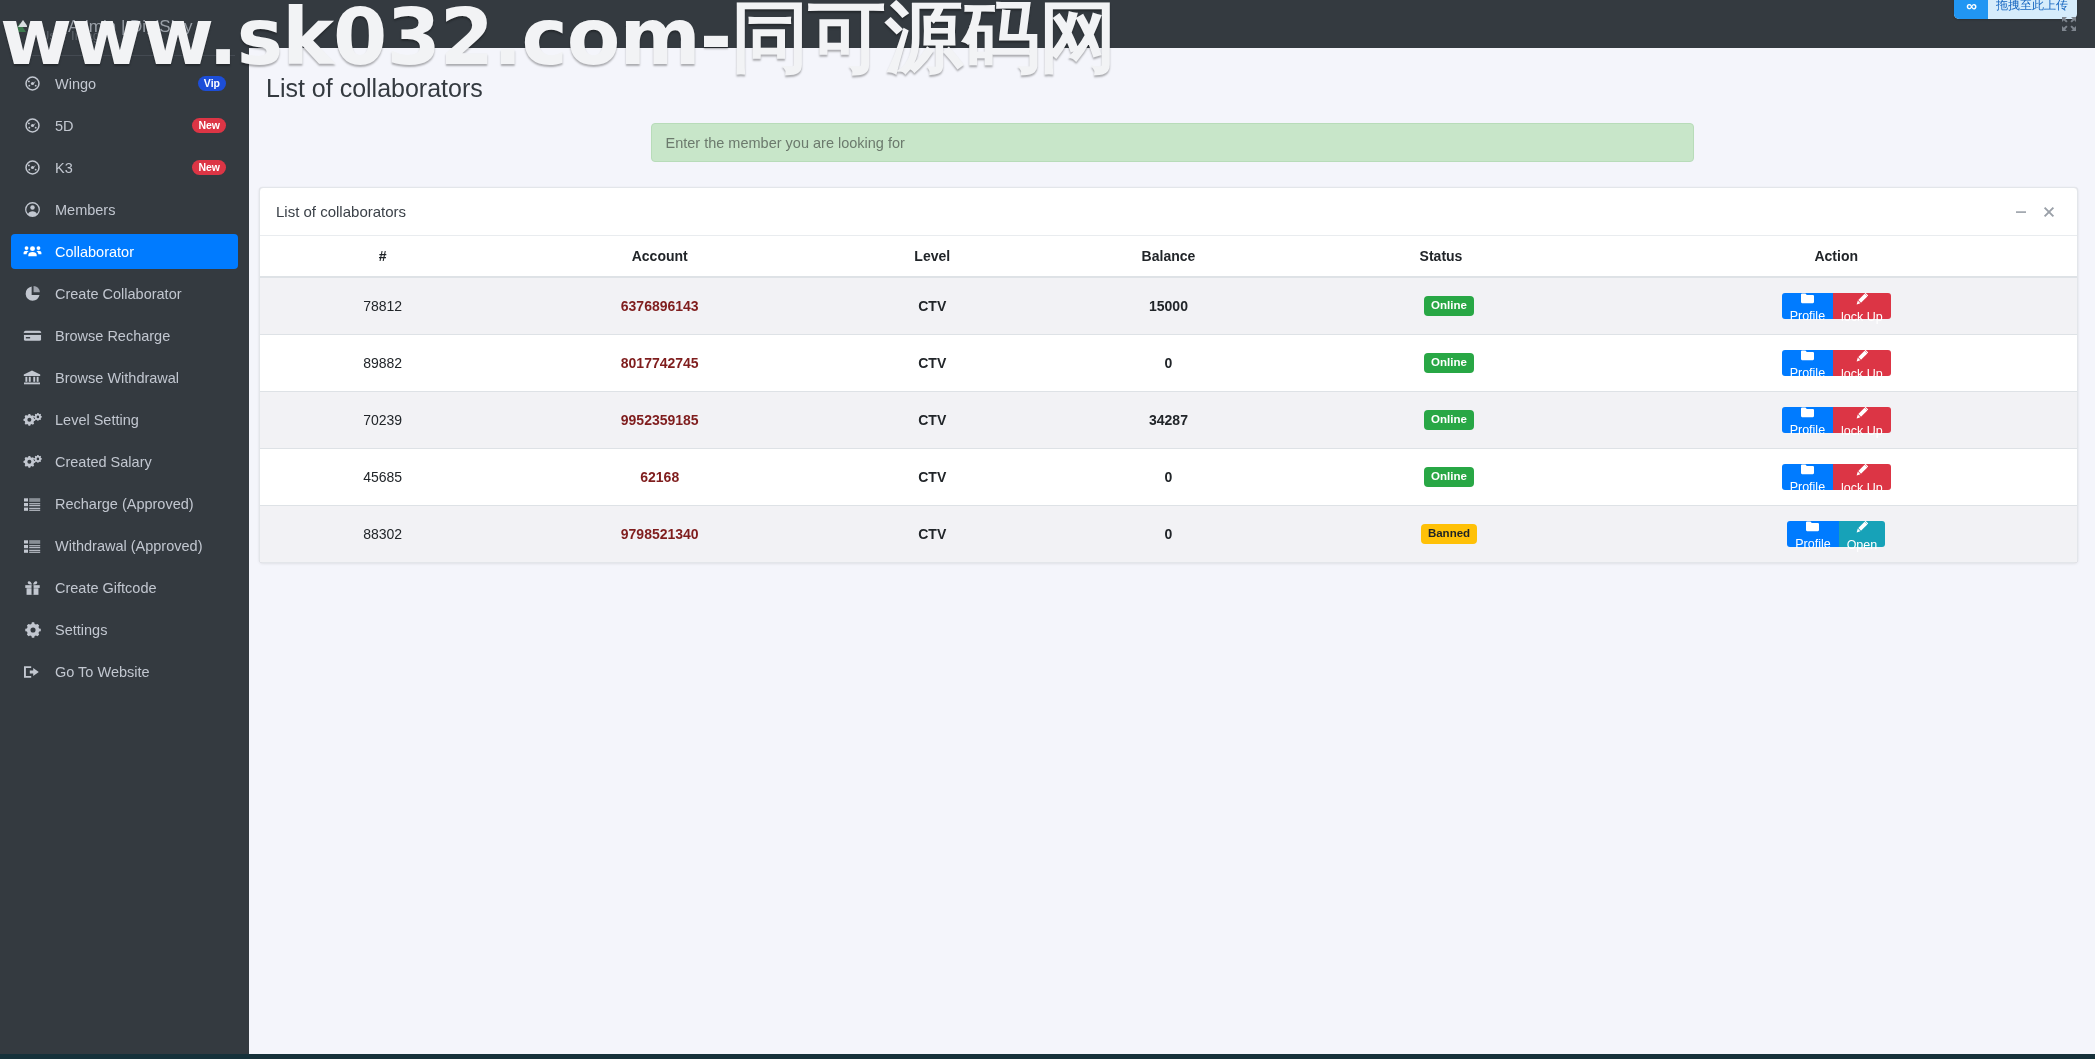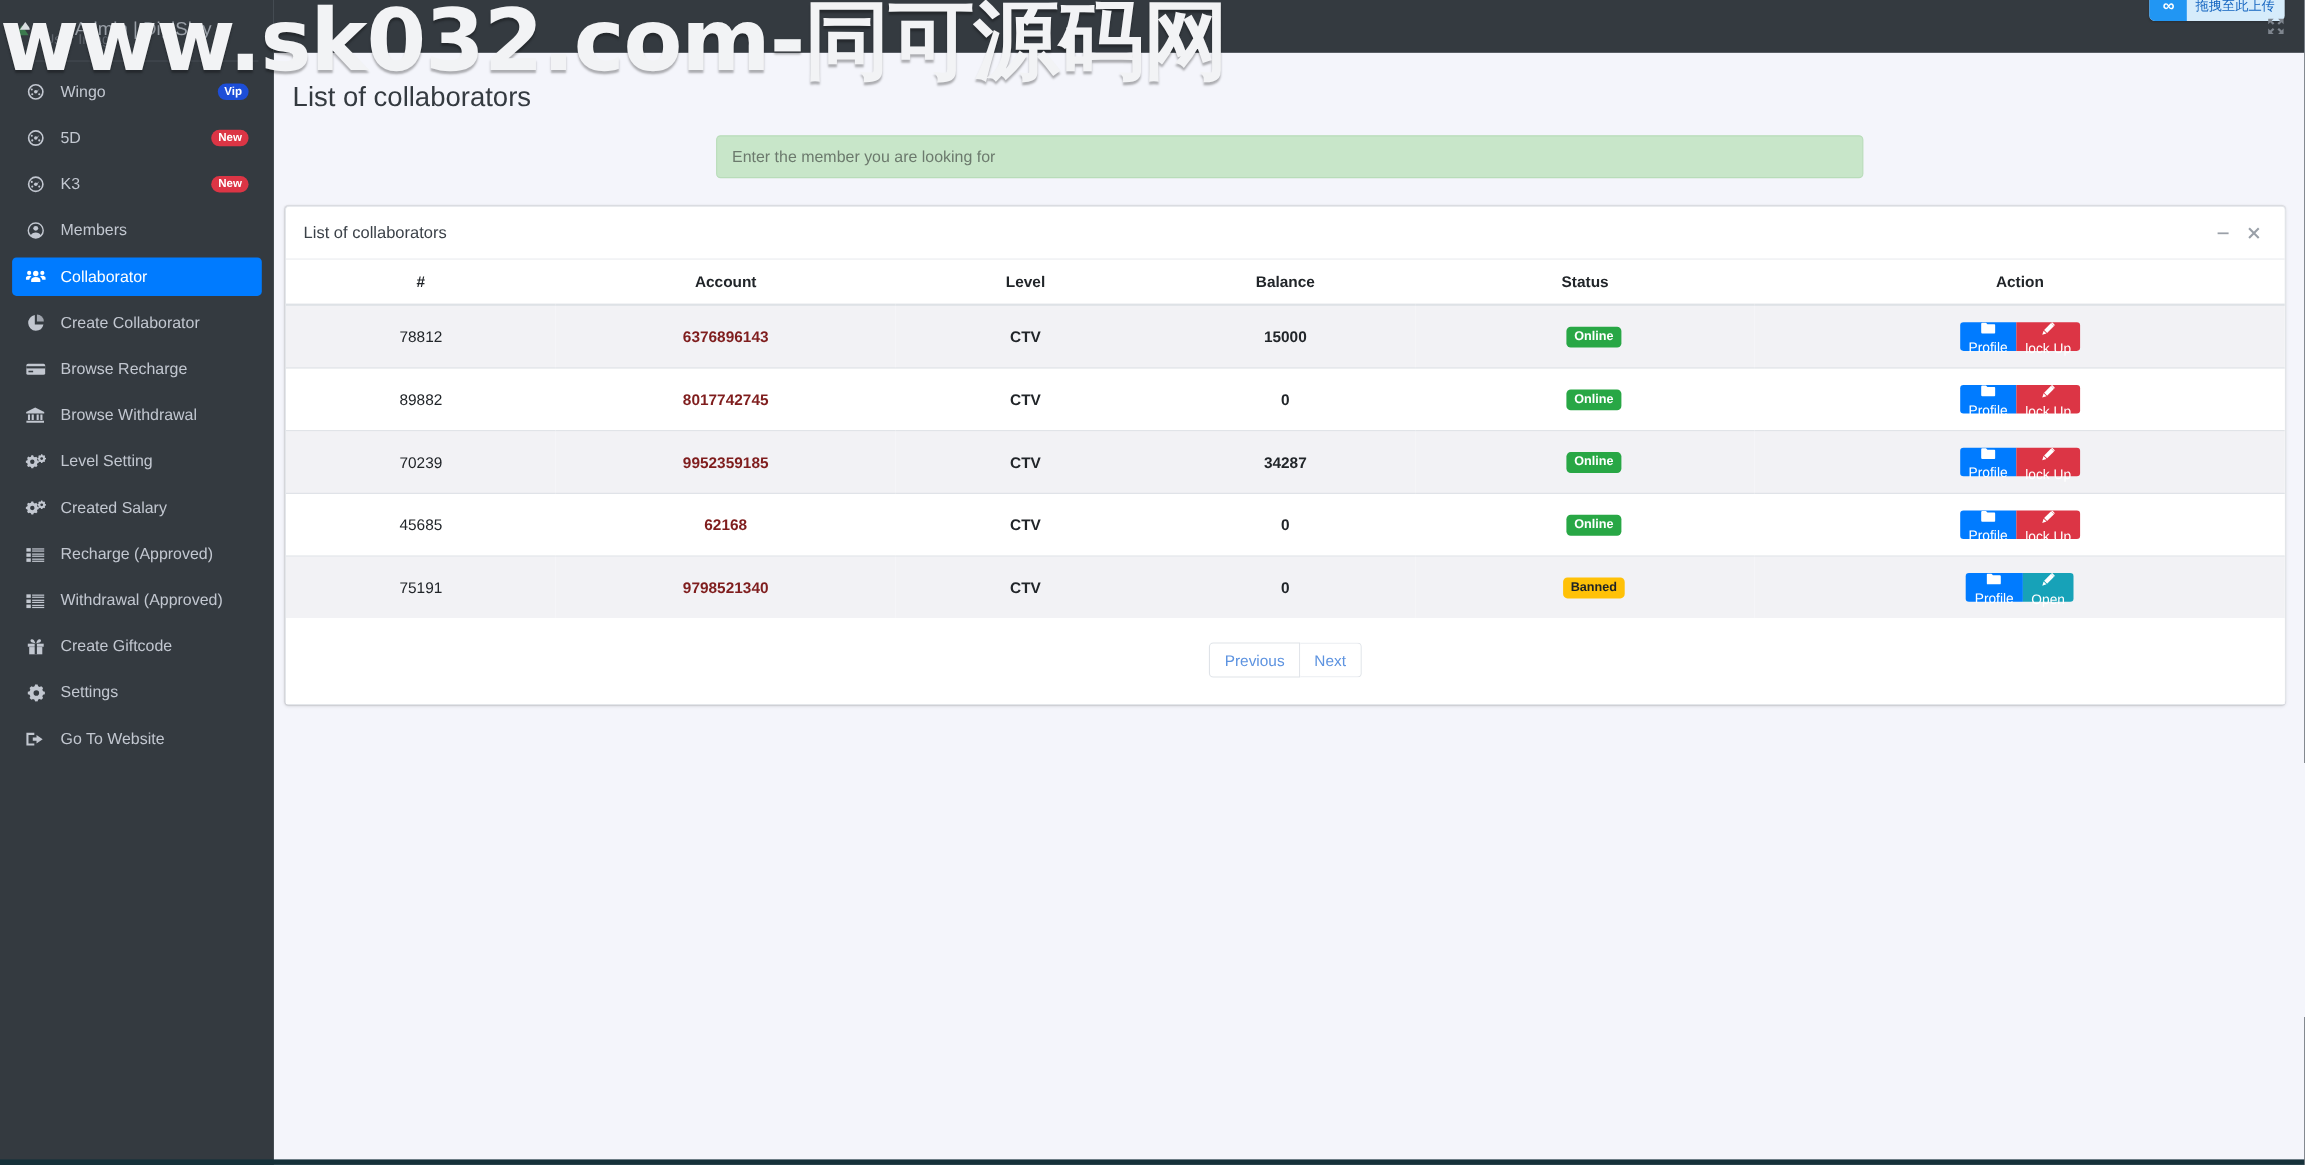--- a/index.html
+++ b/index.html
@@ -651,21 +651,21 @@
                       <path d="M1.8 7.6L.6 11.4l3.8-1.2z"></path>
                       <path d="M9.5-.2l2.7 2.7-.8.8L8.7.6z"></path>
                     </svg>
                   </span>
                   <span>lock Up</span>
                 </button>
               </div>
             </td>
           </tr>
           <tr>
-            <td class="col-id"><span class="idcell">75191</span></td>
+            <td class="col-id"><span class="idcell">88302</span></td>
             <td class="col-acct"><span class="acct-link">9798521340</span></td>
             <td class="col-level"><span class="lvl">CTV</span></td>
             <td class="col-bal"><span class="bal">0</span></td>
             <td class="col-stat"><span class="st-badge st-banned">Banned</span></td>
             <td class="col-act">
               <div class="act-group">
                 <button class="btn btn-profile">
                   <span>
                     <svg width="13" height="11" viewBox="0 0 14 11" fill="currentColor">
                       <path d="M0 1.3A1.2 1.2 0 0 1 1.2.1h3.6L6.2 1.6h6.6A1.2 1.2 0 0 1 14 2.8v6.6a1.2 1.2 0 0 1-1.2 1.2H1.2A1.2 1.2 0 0 1 0 9.4z"></path>
@@ -682,23 +682,17 @@
                     </svg>
                   </span>
                   <span>Open</span>
                 </button>
               </div>
             </td>
           </tr>
         </tbody>
     </table>
 
-    <div class="pager-wrap">
-      <div class="pager">
-        <button class="pg-btn">Previous</button>
-        <button class="pg-btn">Next</button>
-      </div>
-    </div>
   </div>
 </div>
 
 <div id="watermark">www.sk032.com-同可源码网</div>
 <div id="bottom-strip"></div>
 
 </body></html>

